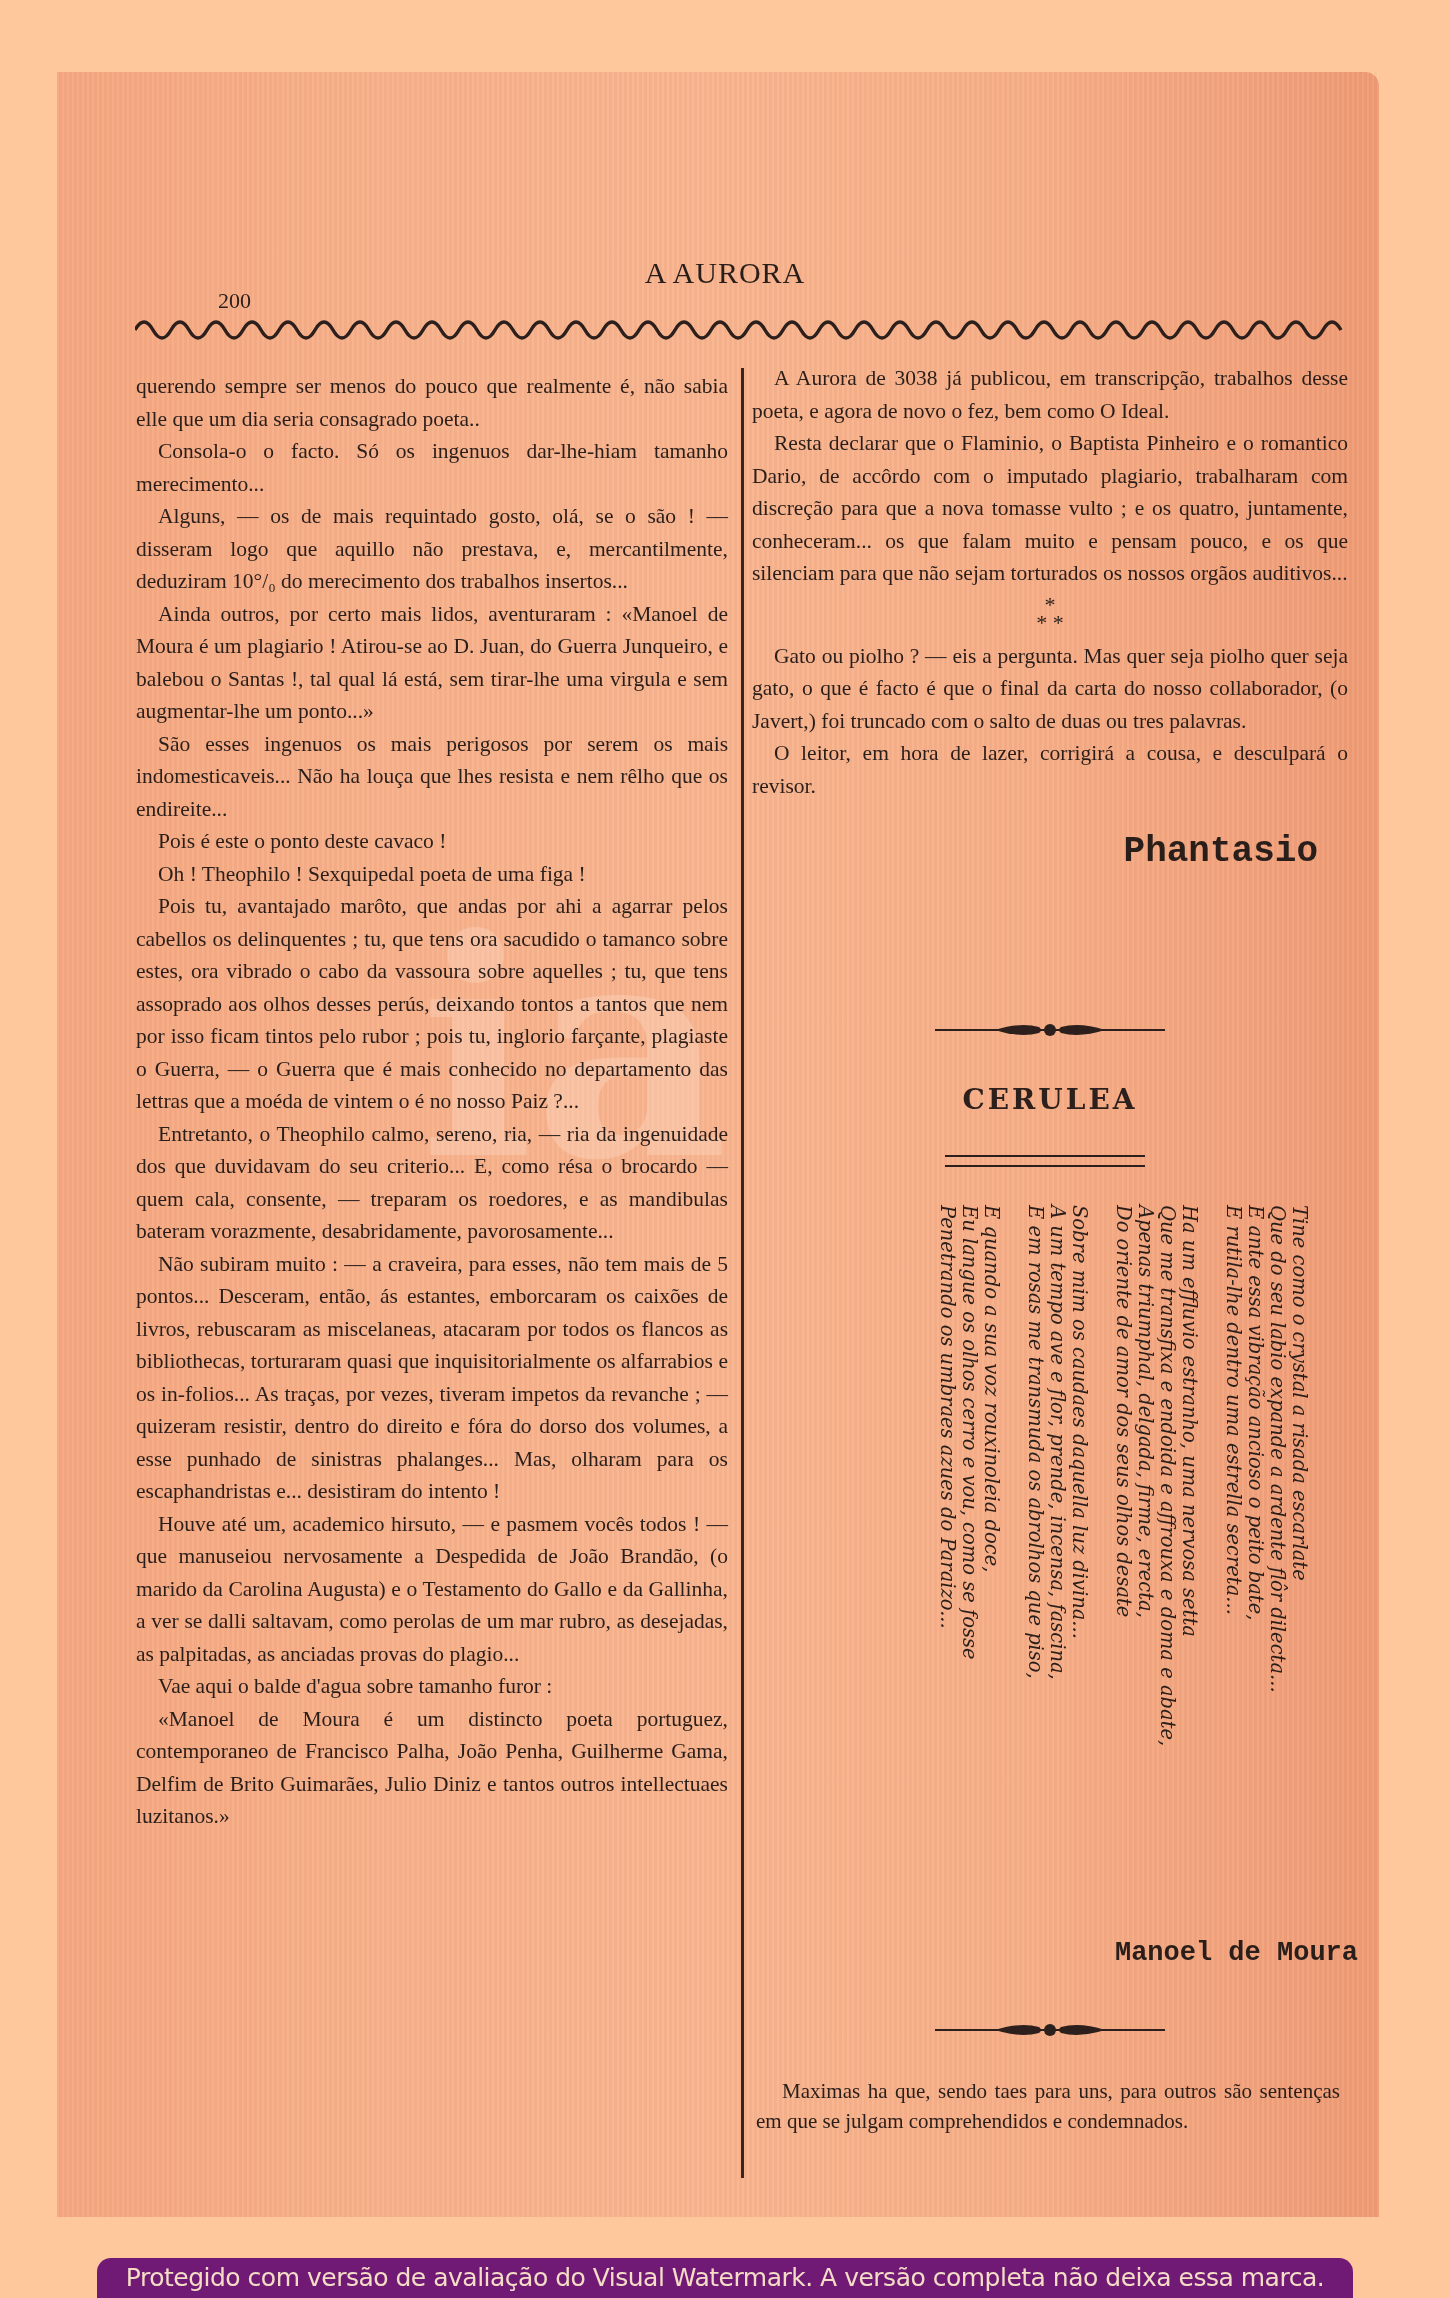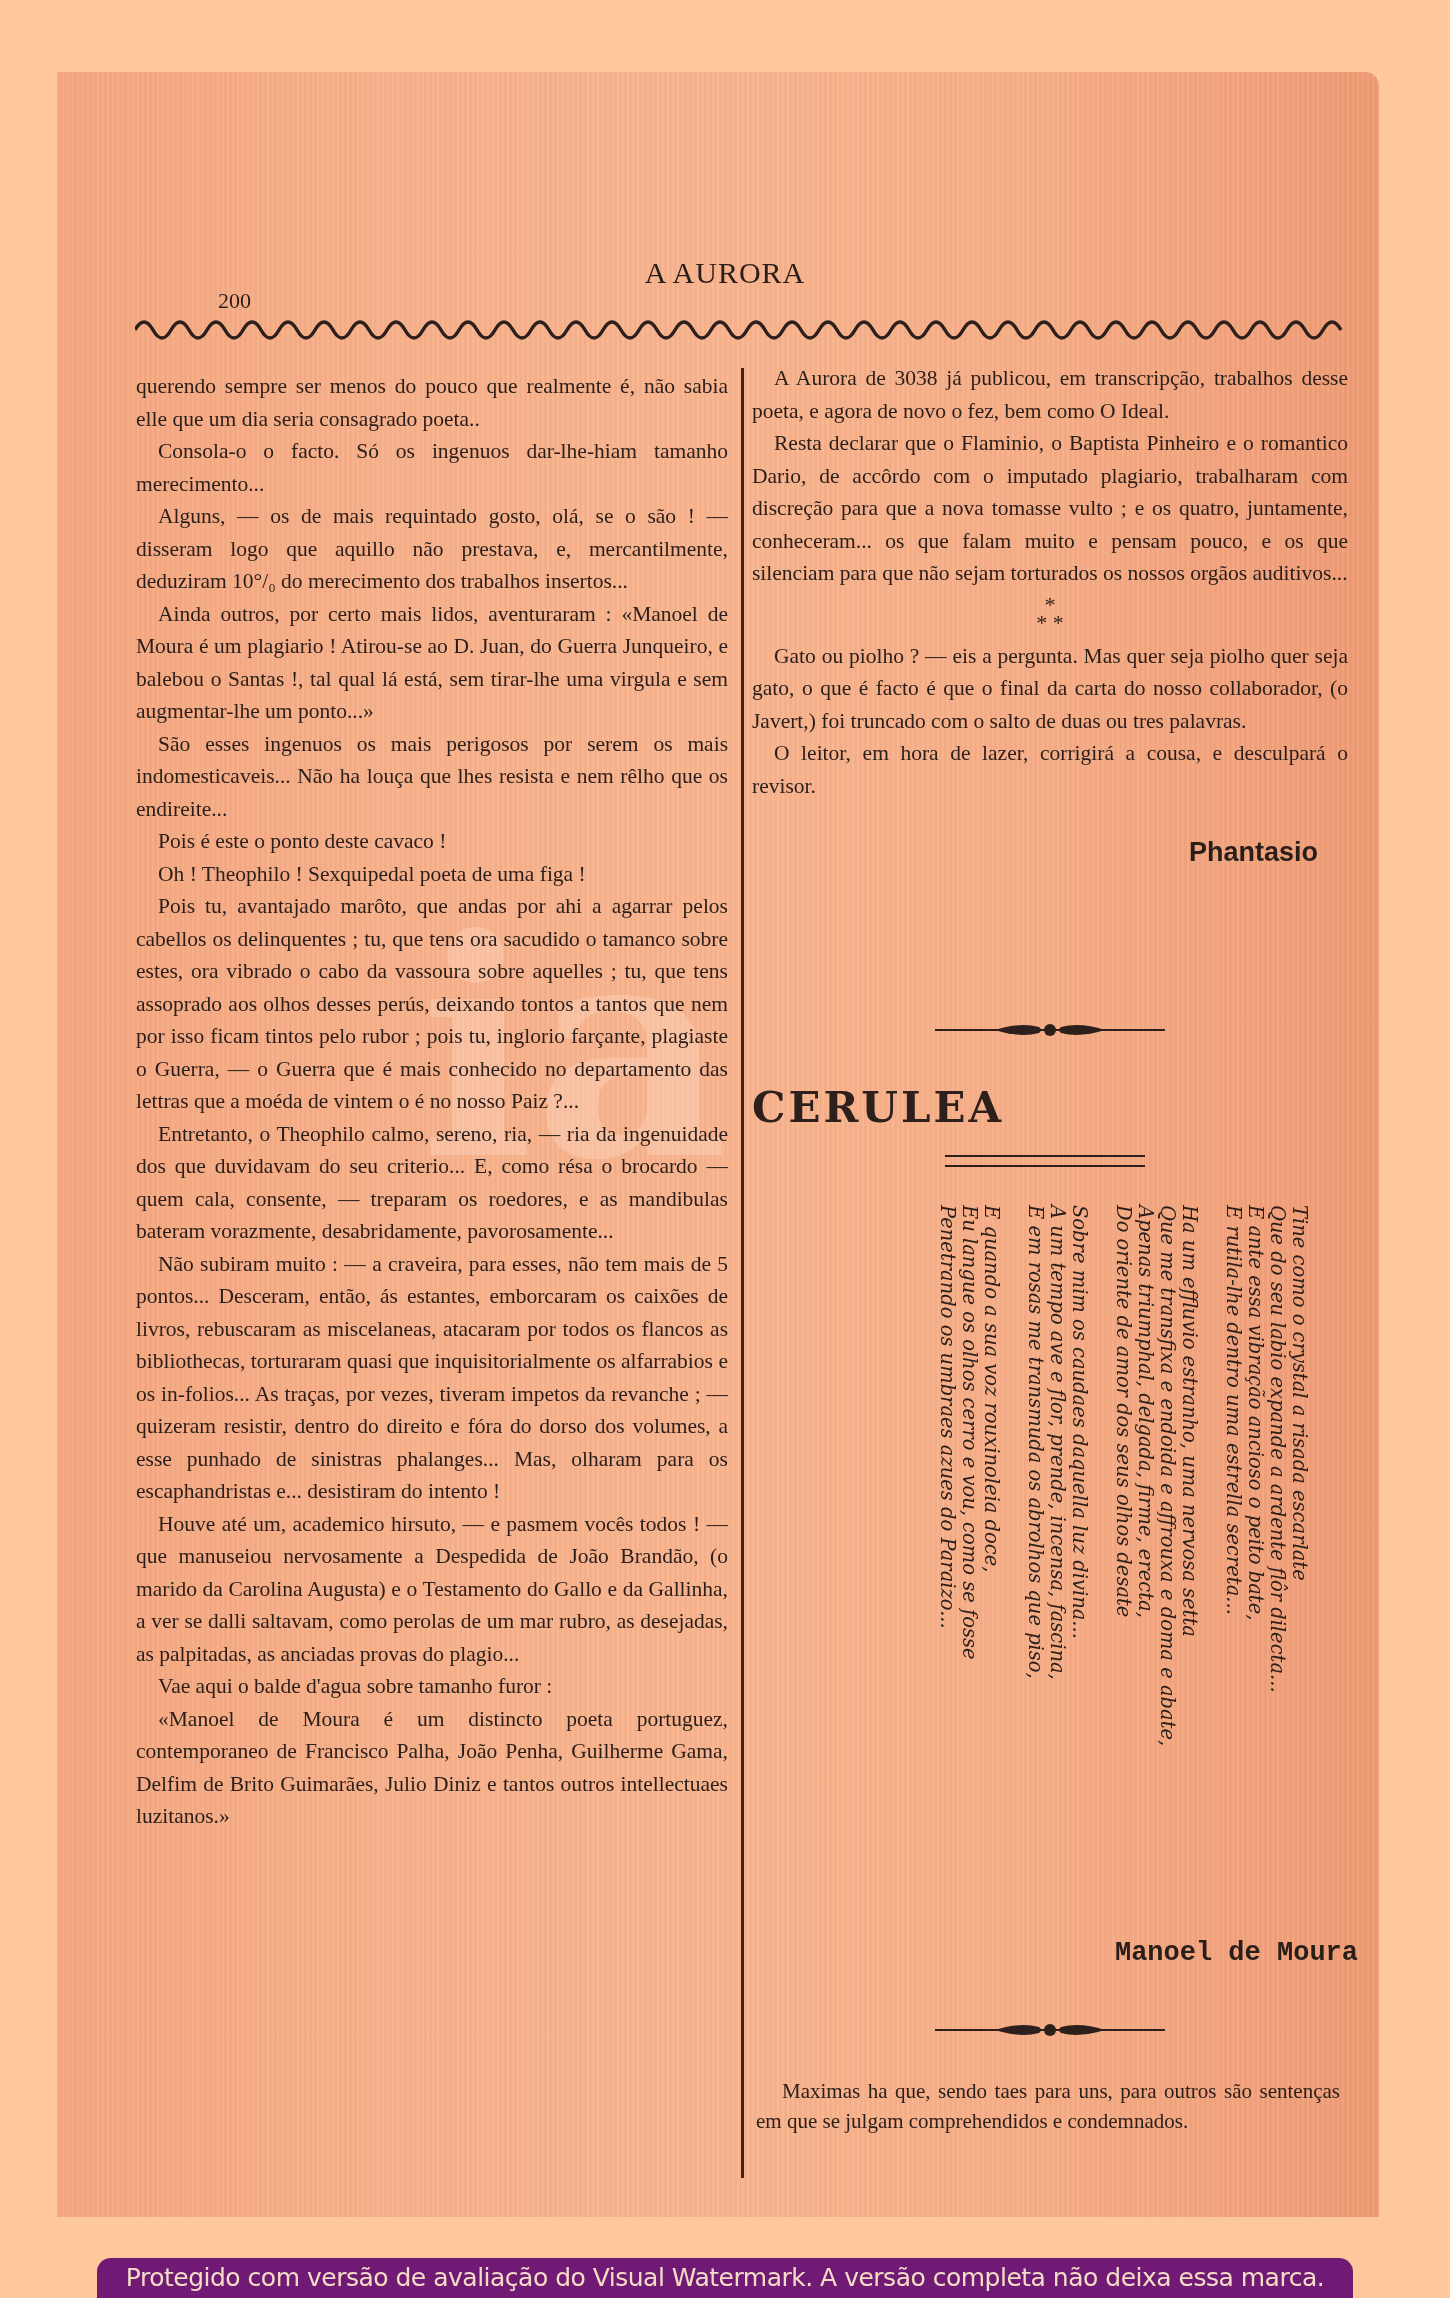--- a/index.html
+++ b/index.html
@@ -44,26 +44,26 @@
     text-align: justify;
   }
   .col p { margin: 0; }
   .col p.ind { text-indent: 22px; }
   .col-left { left: 136px; top: 370px; width: 592px; }
   .col-right { left: 752px; top: 362px; width: 596px; }
   .asterism {
     text-align: center; font-size: 22px; line-height: 18px; margin: 6px 0 8px 0;
   }
   .sig {
-    text-align: right; font-family: Liberation Sans, sans-serif;
-    font-weight: bold; font-size: 27px; margin-top: 34px; padding-right: 30px;
+    text-align: right; font-family: Liberation Mono, monospace;
+    font-weight: bold; font-size: 36px; margin-top: 34px; padding-right: 30px;
   }
   .poem-title {
-    position: absolute; left: 752px; top: 1083px; width: 596px; text-align: left;
-    font-family: "DejaVu Serif", serif; font-weight: bold; font-size: 42px; letter-spacing: 3px;
+    position: absolute; left: 752px; top: 1083px; width: 596px; text-align: center;
+    font-family: "DejaVu Serif", serif; font-weight: bold; font-size: 28px; letter-spacing: 3px;
     color: #2c1f1c;
   }
   .double-rule {
     position: absolute; left: 945px; top: 1155px; width: 200px; height: 8px;
     border-top: 2px solid #2c1f1c; border-bottom: 2px solid #2c1f1c;
   }
   .poem {
     position: absolute; left: 790px; top: 1205px; width: 520px; height: 560px;
   }
   .poem-rot {

